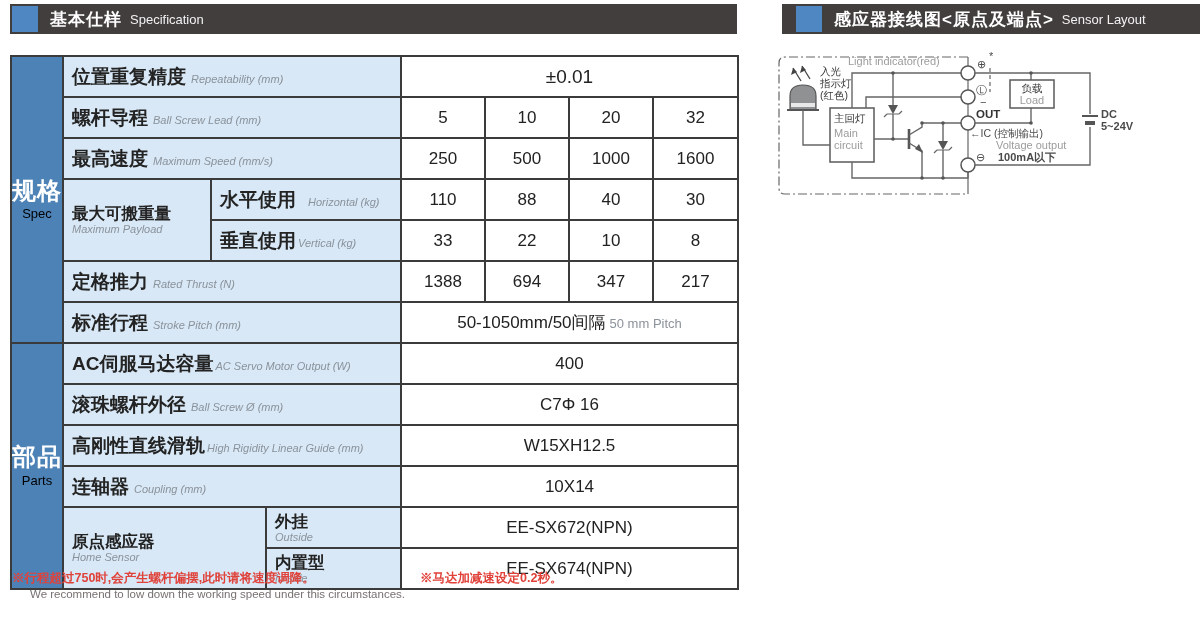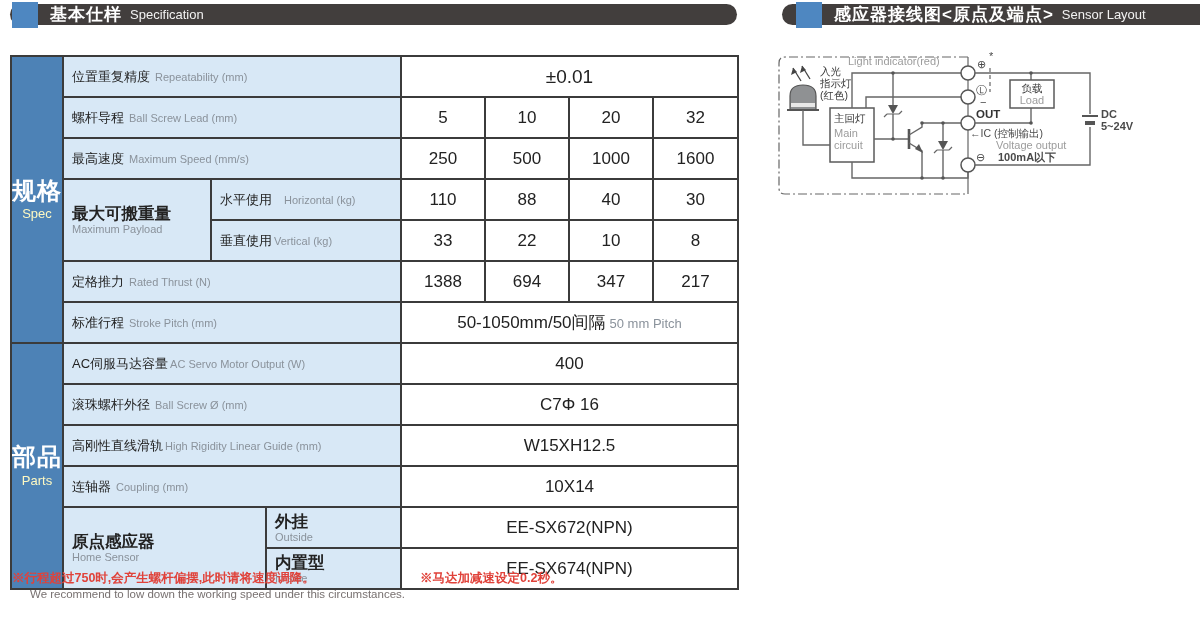--- a/index.html
+++ b/index.html
@@ -1,40 +1,40 @@
 <!DOCTYPE html>
 <html><head>
 <meta charset="utf-8">
 <style>
   html,body{margin:0;padding:0;}
   body{
     width:1200px;height:621px;position:relative;background:#ffffff;
     font-family:"Liberation Sans", sans-serif;overflow:hidden;
   }
   
-  .hdr{position:absolute;height:21px;background:#423e3d;color:#fff;display:flex;align-items:center;border-radius:14px;}
+  .hdr{position:absolute;height:30px;background:#423e3d;color:#fff;display:flex;align-items:center;}
   .hdr .sq{width:26px;height:26px;background:#4e87c1;margin:0 12px 0 2px;flex:0 0 auto;}
   .hdr .zh{font-size:17px;font-weight:bold;letter-spacing:1px;white-space:nowrap;}
   .hdr .en{font-size:13px;font-weight:normal;margin-left:8px;color:#f2f2f2;white-space:nowrap;}
   #hdr-left{left:10px;top:4px;width:727px;}
   #hdr-right{left:782px;top:4px;width:418px;padding-left:12px;}
 
   
   table{position:absolute;left:10px;top:55px;border-collapse:collapse;table-layout:fixed;}
   td{border:2px solid #3b3b3b;height:37px;padding:0;overflow:hidden;}
   .lbl{background:#d8e8f6;padding:1px 4px 1px 8px;vertical-align:middle;white-space:nowrap;}
-  .lbl .zh{font-size:13px;color:#232323;font-weight:400;}
-  .lbl .en{font-size:11px;color:#8a929b;margin-left:5px;font-weight:400;}
+  .lbl .zh{font-size:19px;color:#232323;font-weight:700;}
+  .lbl .en{font-size:11px;color:#8a929b;margin-left:5px;font-weight:400;font-style:italic;}
   .lbl2 .zh{display:block;font-size:16.5px;color:#232323;font-weight:600;line-height:1.15;}
   .lbl2 .en{display:block;font-size:11px;color:#8a929b;margin-left:0;line-height:1.15;}
   .val{background:#ffffff;text-align:center;vertical-align:middle;font-size:17px;color:#222;}
   .val .sub-en{font-size:13px;color:#8a929b;margin-left:4px;}
   .sec{background:#4d82b6;text-align:center;vertical-align:middle;}
   .sec .zh{display:block;font-size:24px;font-weight:bold;color:#fff;line-height:1.08;letter-spacing:1px;}
-  .sec .en{display:block;font-size:13px;color:#fef9c3;margin-top:3px;}
+  .sec .en{display:block;font-size:13px;color:#000000;margin-top:3px;}
 
   
   .note{position:absolute;top:570px;}
   .note .zh{color:#e0423a;font-weight:bold;font-size:12.5px;line-height:1.3;}
   .note .en{color:#787170;font-size:11.5px;margin-left:18px;line-height:1.4;}
   #note-left{left:12px;}
   #note-right{left:420px;}
 
   
   #diagram{position:absolute;left:776px;top:48px;}

